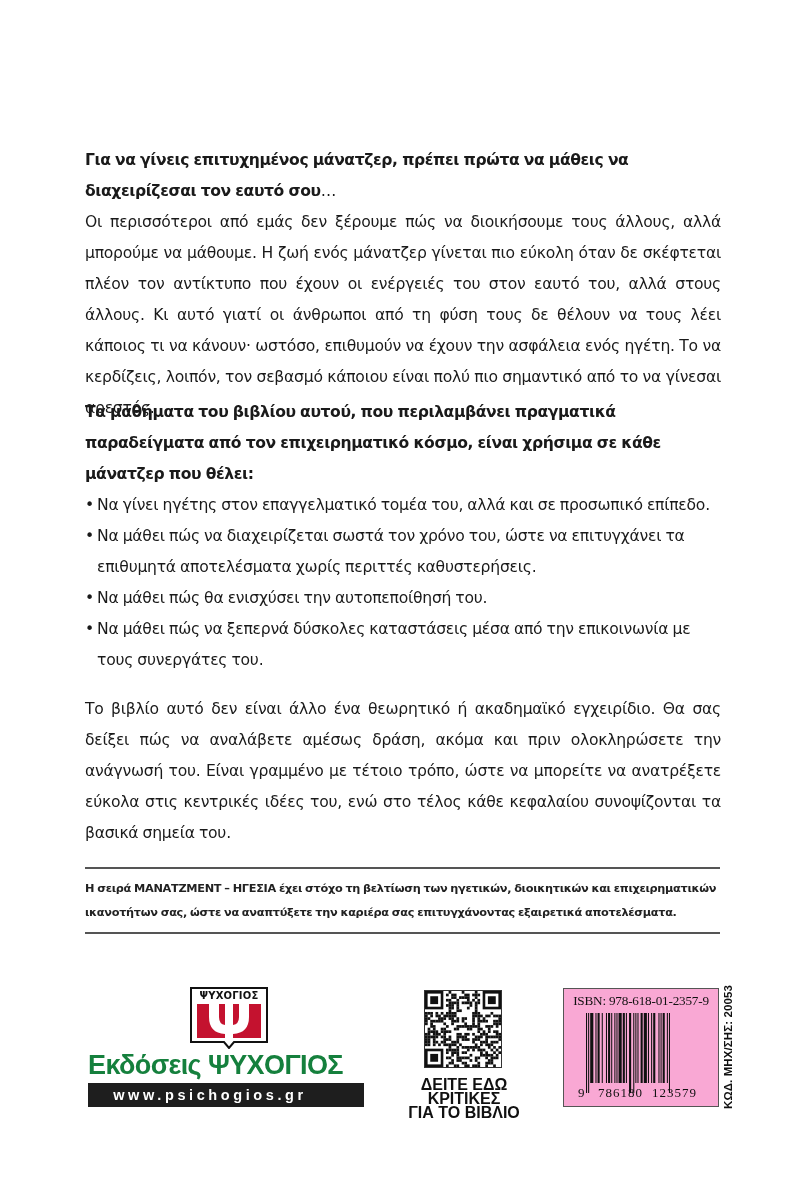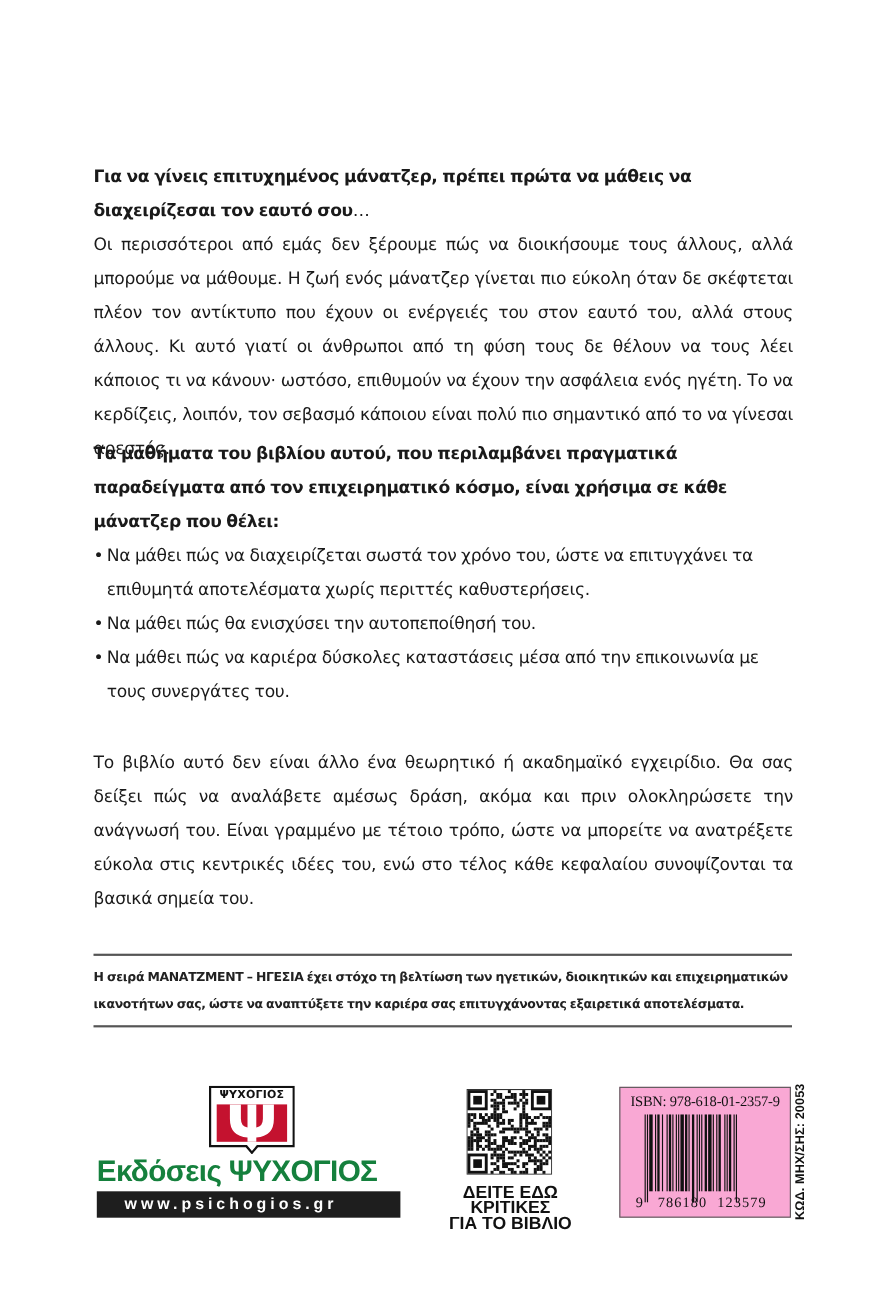--- a/index.html
+++ b/index.html
@@ -5,21 +5,21 @@
   html, body { margin: 0; padding: 0; background: #ffffff; }
   body { width: 800px; height: 1182px; position: relative; overflow: hidden;
          font-family: "DejaVu Sans", sans-serif; color: #1a1a1a; }
   .page { position: absolute; left: 0; top: 0; width: 800px; height: 1182px; border-radius: 32px; }
   .text-block { position: absolute; left: 85px; width: 636px; font-size: 15.6px;
                 line-height: 31px; letter-spacing: -0.25px; word-spacing: -0.5px; }
   .text-block p { margin: 0; }
   .bold { font-weight: bold; letter-spacing: -0.4px; }
   #intro { top: 145px; }
   #lessons { top: 397px; }
-  #closing { top: 678px; }
+  #closing { top: 694px; }
   ul.bullets { list-style: none; margin: 0; padding: 0; }
   ul.bullets li { position: relative; padding-left: 12px; }
   ul.bullets li::before { content: "\2022"; position: absolute; left: 0; top: 0; }
   .rule { position: absolute; left: 85px; width: 635px; height: 2px; background: #555; }
   #rule-top { top: 867px; }
   #rule-bottom { top: 932px; }
   #series-note { position: absolute; left: 85px; top: 877px; width: 640px; font-size: 11.3px;
                  line-height: 24px; font-weight: bold; letter-spacing: -0.3px; word-spacing: -0.6px; color: #222; }
   
   #logo { position: absolute; left: 88px; top: 987px; width: 276px; height: 122px; }
@@ -55,23 +55,24 @@
 <div class="page">
 
   <div class="text-block" id="intro">
     <p><span class="bold">Για να γίνεις επιτυχημένος μάνατζερ, πρέπει πρώτα να μάθεις να διαχειρίζεσαι τον εαυτό σου</span><span>…</span></p>
     <p style="text-align:justify;">Οι περισσότεροι από εμάς δεν ξέρουμε πώς να διοικήσουμε τους άλλους, αλλά μπορούμε να μάθουμε. Η ζωή ενός μάνατζερ γίνεται πιο εύκολη όταν δε σκέφτεται πλέον τον αντίκτυπο που έχουν οι ενέργειές του στον εαυτό του, αλλά στους άλλους. Κι αυτό γιατί οι άνθρωποι από τη φύση τους δε θέλουν να τους λέει κάποιος τι να κάνουν· ωστόσο, επιθυμούν να έχουν την ασφάλεια ενός ηγέτη. Το να κερδίζεις, λοιπόν, τον σεβασμό κάποιου είναι πολύ πιο σημαντικό από το να γίνεσαι αρεστός.</p>
   </div>
 
   <div class="text-block" id="lessons">
     <p class="bold">Τα μαθήματα του βιβλίου αυτού, που περιλαμβάνει πραγματικά παραδείγματα από τον επιχειρηματικό κόσμο, είναι χρήσιμα σε κάθε μάνατζερ που θέλει:</p>
     <ul class="bullets">
+      <li>Να γίνει ηγέτης στον επαγγελματικό τομέα του, αλλά και σε προσωπικό επίπεδο.</li>
       <li>Να μάθει πώς να διαχειρίζεται σωστά τον χρόνο του, ώστε να επιτυγχάνει τα επιθυμητά αποτελέσματα χωρίς περιττές καθυστερήσεις.</li>
       <li>Να μάθει πώς θα ενισχύσει την αυτοπεποίθησή του.</li>
-      <li>Να μάθει πώς να καριέρα δύσκολες καταστάσεις μέσα από την επικοινωνία με τους συνεργάτες του.</li>
+      <li>Να μάθει πώς να ξεπερνά δύσκολες καταστάσεις μέσα από την επικοινωνία με τους συνεργάτες του.</li>
     </ul>
   </div>
 
   <div class="text-block" id="closing">
     <p style="text-align:justify;">Το βιβλίο αυτό δεν είναι άλλο ένα θεωρητικό ή ακαδημαϊκό εγχειρίδιο. Θα σας δείξει πώς να αναλάβετε αμέσως δράση, ακόμα και πριν ολοκληρώσετε την ανάγνωσή του. Είναι γραμμένο με τέτοιο τρόπο, ώστε να μπορείτε να ανατρέξετε εύκολα στις κεντρικές ιδέες του, ενώ στο τέλος κάθε κεφαλαίου συνοψίζονται τα βασικά σημεία του.</p>
   </div>
 
   <div class="rule" id="rule-top"></div>
   <div id="series-note">Η σειρά ΜΑΝΑΤΖΜΕΝΤ – ΗΓΕΣΙΑ έχει στόχο τη βελτίωση των ηγετικών, διοικητικών και επιχειρηματικών ικανοτήτων σας, ώστε να αναπτύξετε την καριέρα σας επιτυγχάνοντας εξαιρετικά αποτελέσματα.</div>
   <div class="rule" id="rule-bottom"></div>

